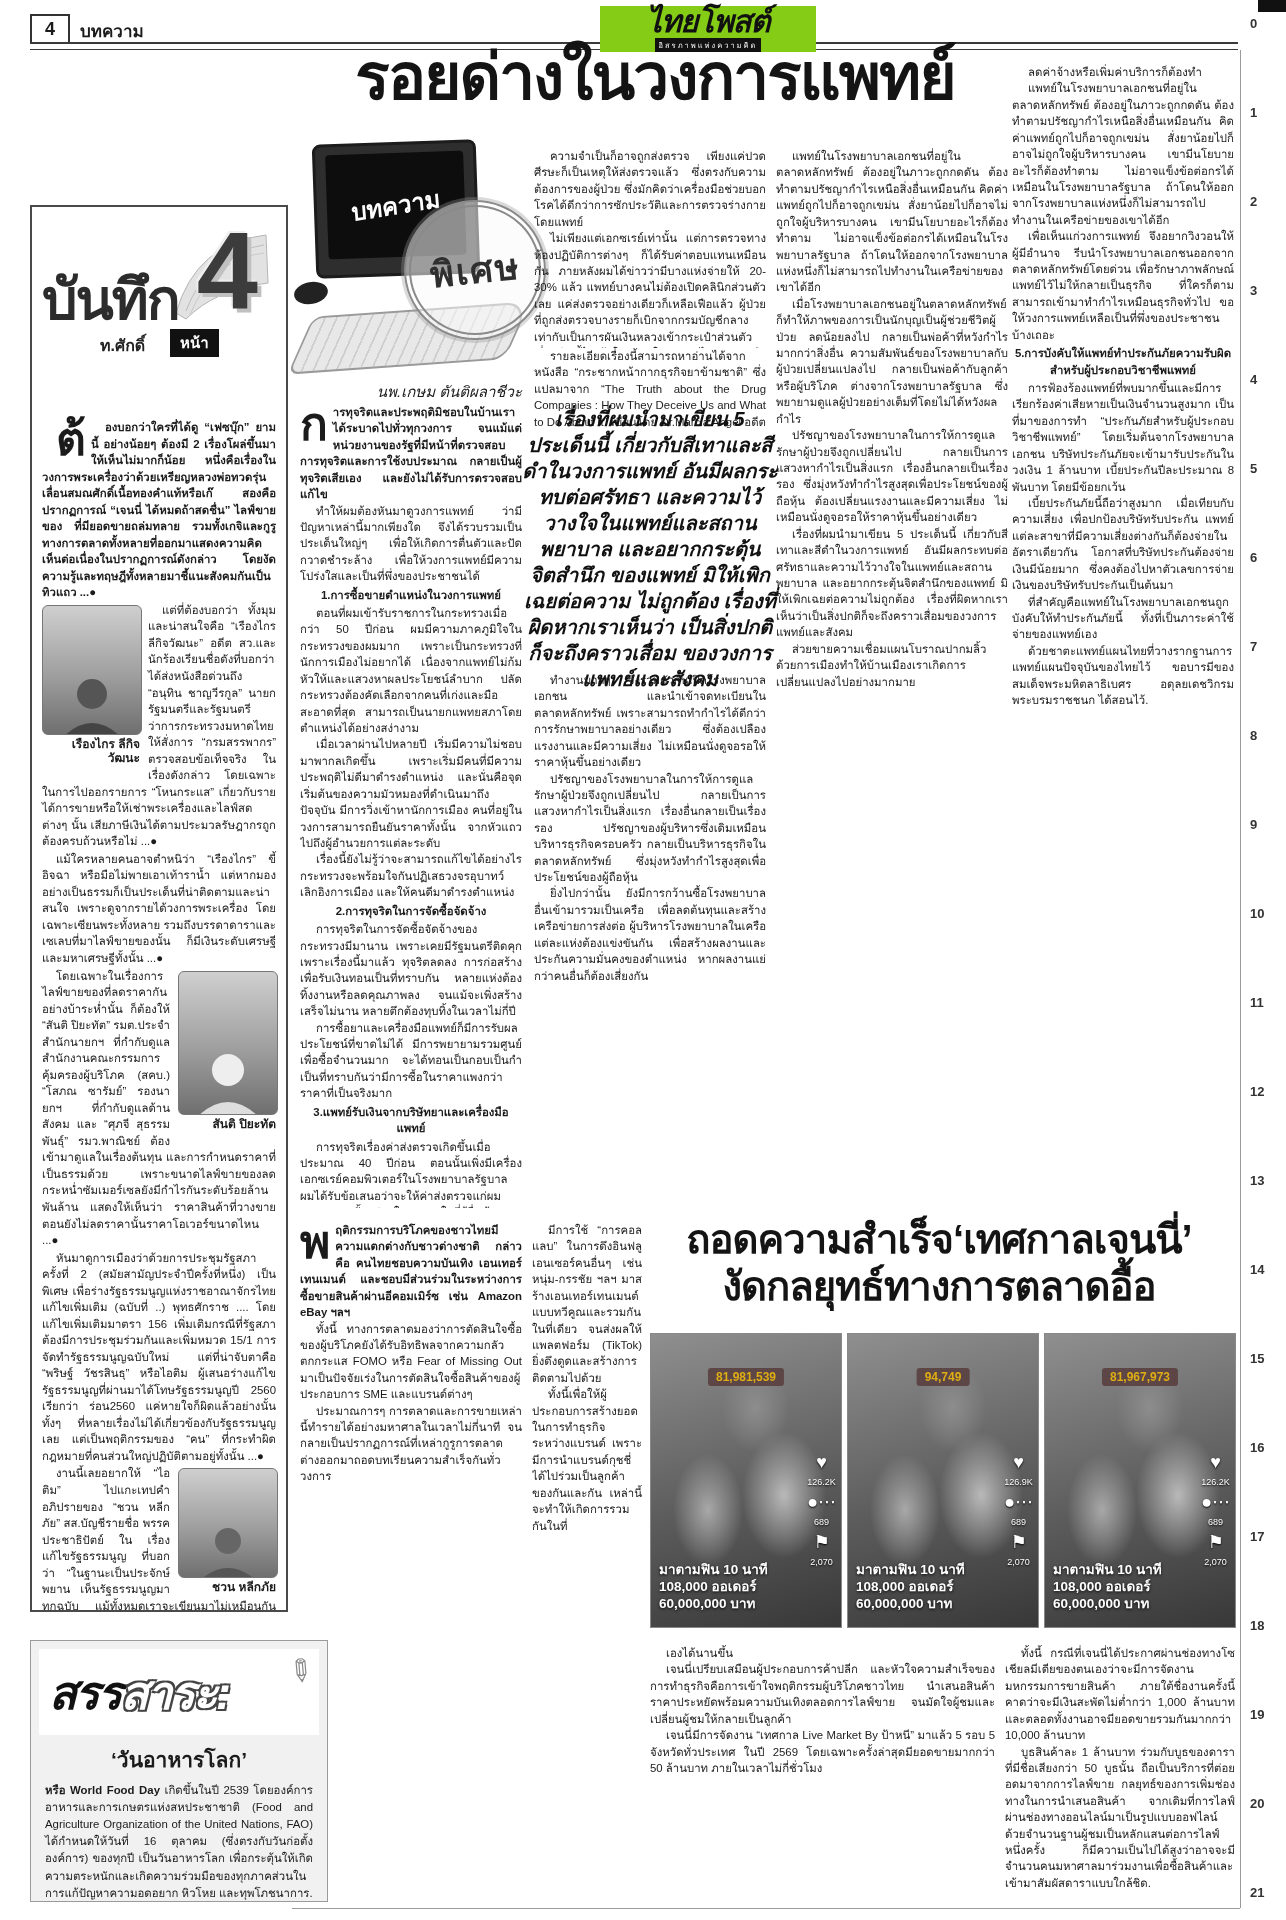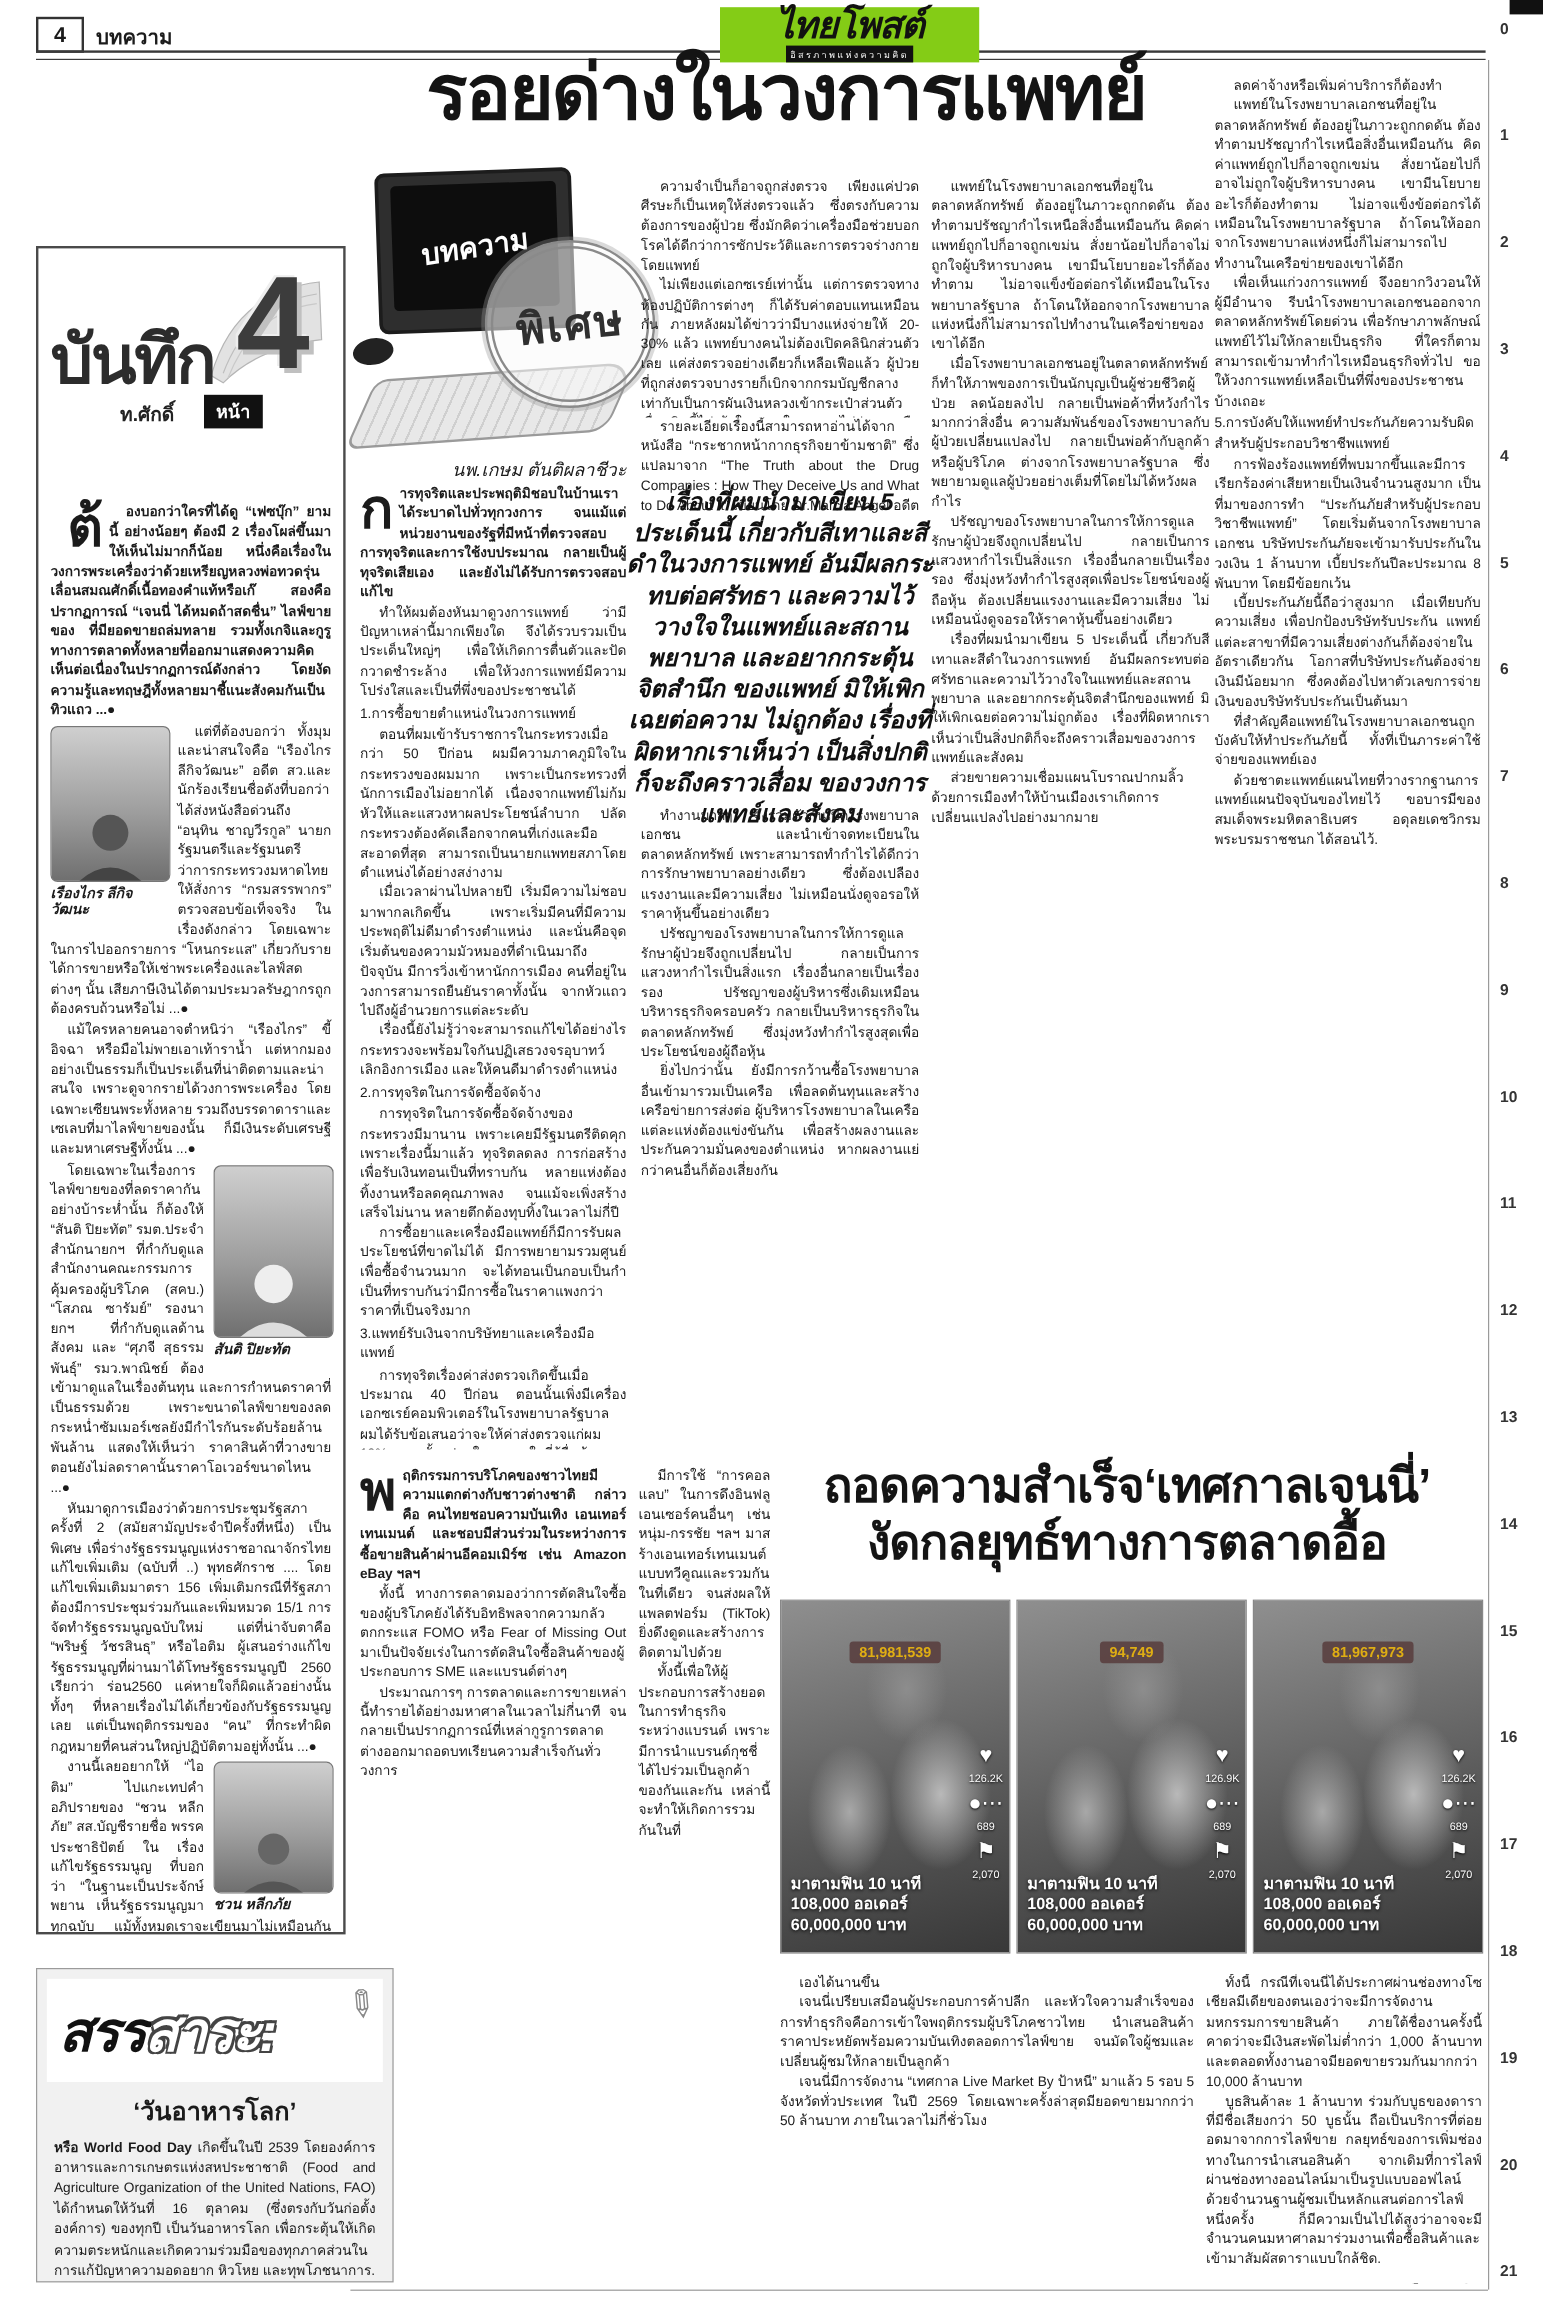--- a/index.html
+++ b/index.html
@@ -17,40 +17,40 @@
                       letter-spacing:2px;padding:1px 4px;width:max-content;}
   .corner-chip{right:0;top:0;width:28px;height:12px;background:#111;}
   
   .ruler{left:1250px;top:16px;height:1884px;width:28px;display:flex;flex-direction:column;justify-content:space-between;}
   .ruler p{margin:0;text-indent:0;font-size:13px;font-weight:bold;color:#333;text-align:left;}
   .margin-vline{left:1240px;top:50px;width:1px;height:1858px;background:#9a9a9a;}
   .bottom-rule{left:292px;top:1908px;width:948px;height:1px;background:#9a9a9a;}
   
   .col{position:absolute;text-align:justify;font-size:11.4px;line-height:1.44;overflow:hidden;}
   .col p.para{margin:0;text-indent:16px;}
-  .col p.subhead{margin:2px 0;font-weight:normal;text-align:left;text-indent:0;}
+  .col p.subhead{margin:2px 0;font-weight:bold;text-align:center;text-indent:0;}
   .dropcap{float:left;font-size:46px;line-height:.8;font-weight:bold;padding:2px 5px 0 0;}
   p.firstpara{margin:0;text-indent:0;font-weight:bold;}
   
   .bantuek{left:30px;top:205px;width:258px;height:1407px;border:2px solid #4a4a4a;box-sizing:border-box;
            padding:8px 10px;overflow:hidden;}
   .bt-logo{position:relative;height:200px;margin-bottom:4px;}
   .bt-note{position:absolute;right:0;top:8px;color:#c9c9c9;}
   .bt-title{position:absolute;left:0;top:40px;font-size:56px;font-weight:800;color:#2c2c2c;letter-spacing:-2px;}
   .bt-four{position:absolute;right:18px;top:0px;font-size:110px;font-weight:800;color:#3c3c3c;
            text-shadow:4px 4px 0 #c0c0c0,-2px -2px 0 #eee;line-height:1;}
   .bt-author{position:absolute;left:58px;top:118px;font-size:16px;font-weight:bold;color:#222;}
   .bt-page{position:absolute;left:128px;top:114px;background:#111;color:#fff;font-size:15px;font-weight:bold;padding:2px 10px;}
   .bt-text{font-size:11.4px;line-height:1.45;text-align:justify;}
   .bt-text p{margin:0 0 1px;text-indent:14px;}
   .photo{width:98px;box-sizing:border-box;}
   .photo .ph-img{width:98px;border:1px solid #777;border-radius:6px;
       background:linear-gradient(180deg,#cfcfcf 0%,#9e9e9e 55%,#6f6f6f 100%);position:relative;overflow:hidden;}
   .photo .ph-img svg{position:absolute;bottom:-4px;left:50%;transform:translateX(-50%);}
-  .photo .ph-cap{font-size:12px;font-weight:bold;font-style:italic;text-align:left;line-height:1.2;margin-top:2px;}
+  .photo .ph-cap{font-size:12px;font-weight:bold;text-align:right;line-height:1.2;margin-top:2px;}
   .fl{float:left;margin:3px 8px 2px 0;}
   .fr{float:right;margin:3px 0 2px 8px;}
   
   .main-headline{left:298px;top:44px;width:714px;text-align:center;font-size:64px;font-weight:800;
                  letter-spacing:-2px;color:#141414;line-height:1.05;}
   .laptop{left:300px;top:142px;width:226px;height:240px;}
   .monitor{position:absolute;left:14px;top:0;width:158px;height:128px;background:#2e2e2e;border-radius:8px;
            border:3px solid #1c1c1c;transform:rotate(-2deg);}
   .screen{position:absolute;left:10px;top:8px;right:10px;bottom:16px;background:#0d0d0d;border-radius:4px;
           display:flex;align-items:center;justify-content:center;}

